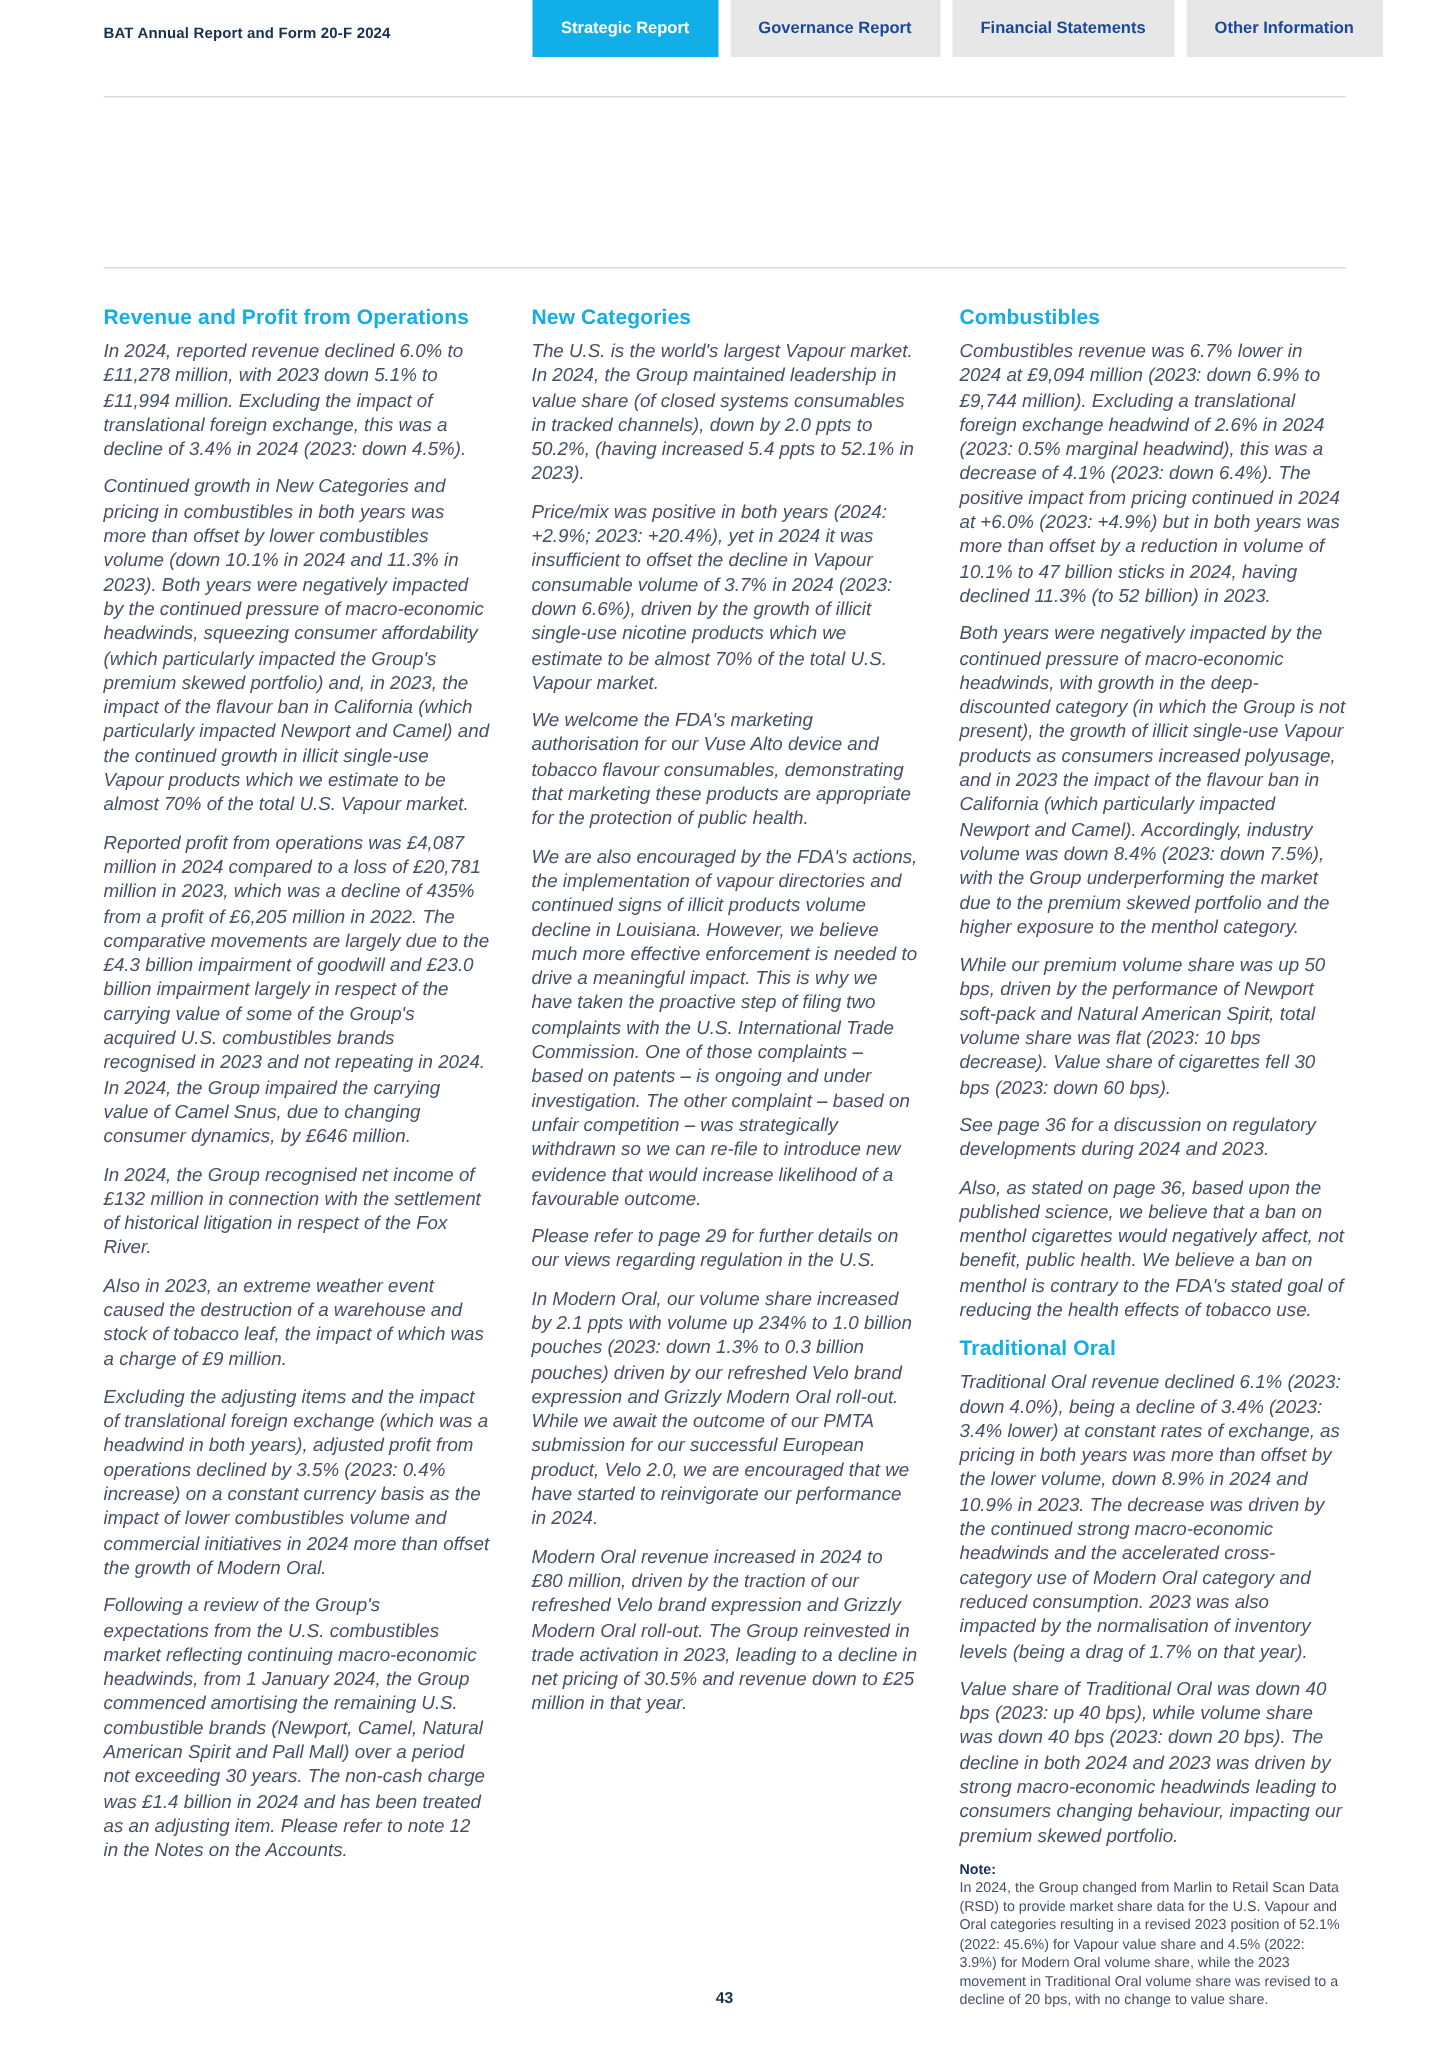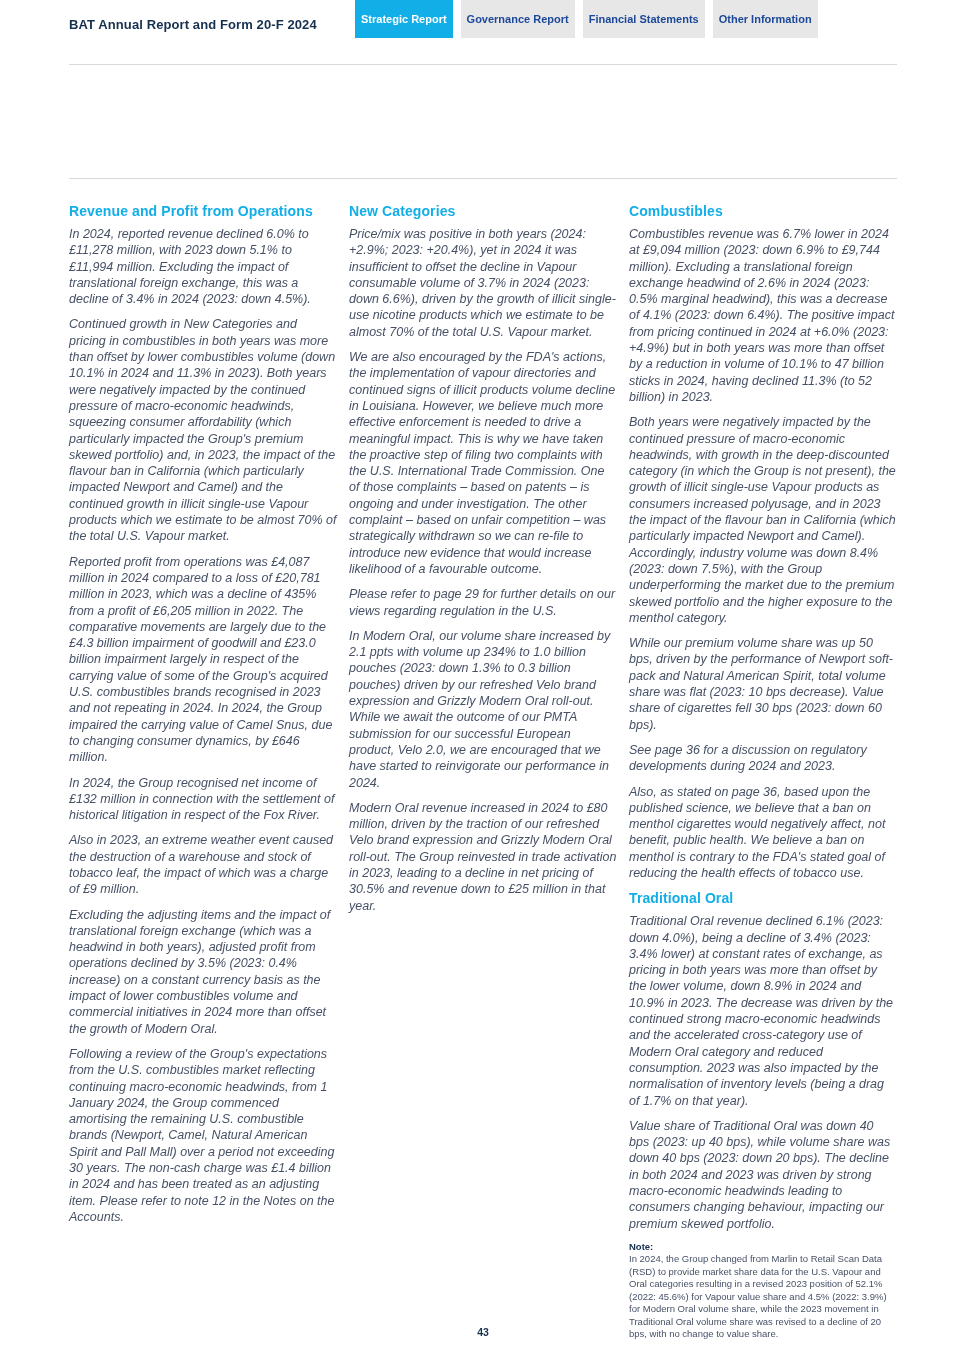--- a/index.html
+++ b/index.html
@@ -11,39 +11,39 @@
     height: 1365px;
     margin: 0 auto;
     background: #ffffff;
     overflow: hidden;
   }
   
   .header-title {
     position: absolute;
     left: 69px;
     top: 17px;
-    font-size: 13px;
+    font-size: 10px;
     font-weight: bold;
     color: #16304f;
     letter-spacing: 0.1px;
   }
   .tabs {
     position: absolute;
     left: 355px;
     top: 0;
     height: 38px;
     display: flex;
     gap: 8px;
   }
   .tab {
     height: 38px;
     display: flex;
     align-items: center;
     justify-content: center;
-    padding: 0 6px;
+    padding: 0 19px;
     background: #e7e7e7;
     color: #1c4899;
     font-size: 11px;
     font-weight: bold;
     cursor: pointer;
     white-space: nowrap;
   }
   .tab.active {
     background: #12aee8;
     color: #ffffff;
@@ -58,21 +58,21 @@
   .rule-top { top: 64px; }
   .rule-second { top: 178px; }
   
   .columns {
     position: absolute;
     left: 69px;
     top: 203px;
     width: 828px;
     display: grid;
     grid-template-columns: 1fr 1fr 1fr;
-    column-gap: 12px;
+    column-gap: 28px;
   }
   .col h2 {
     color: #12aee8;
     font-size: 14px;
     font-weight: bold;
     margin: 0 0 7px 0;
     letter-spacing: 0.1px;
   }
   .col h2.sub { margin-top: 2px; }
   .col p {
@@ -132,21 +132,23 @@
       <p>Continued growth in New Categories and pricing in combustibles in both years was more than offset by lower combustibles volume (down 10.1% in 2024 and 11.3% in 2023). Both years were negatively impacted by the continued pressure of macro-economic headwinds, squeezing consumer affordability (which particularly impacted the Group's premium skewed portfolio) and, in 2023, the impact of the flavour ban in California (which particularly impacted Newport and Camel) and the continued growth in illicit single-use Vapour products which we estimate to be almost 70% of the total U.S. Vapour market.</p>
       <p>Reported profit from operations was £4,087 million in 2024 compared to a loss of £20,781 million in 2023, which was a decline of 435% from a profit of £6,205 million in 2022. The comparative movements are largely due to the £4.3 billion impairment of goodwill and £23.0 billion impairment largely in respect of the carrying value of some of the Group's acquired U.S. combustibles brands recognised in 2023 and not repeating in 2024. In 2024, the Group impaired the carrying value of Camel Snus, due to changing consumer dynamics, by £646 million.</p>
       <p>In 2024, the Group recognised net income of £132 million in connection with the settlement of historical litigation in respect of the Fox River.</p>
       <p>Also in 2023, an extreme weather event caused the destruction of a warehouse and stock of tobacco leaf, the impact of which was a charge of £9 million.</p>
       <p>Excluding the adjusting items and the impact of translational foreign exchange (which was a headwind in both years), adjusted profit from operations declined by 3.5% (2023: 0.4% increase) on a constant currency basis as the impact of lower combustibles volume and commercial initiatives in 2024 more than offset the growth of Modern Oral.</p>
       <p>Following a review of the Group's expectations from the U.S. combustibles market reflecting continuing macro-economic headwinds, from 1 January 2024, the Group commenced amortising the remaining U.S. combustible brands (Newport, Camel, Natural American Spirit and Pall Mall) over a period not exceeding 30 years. The non-cash charge was £1.4 billion in 2024 and has been treated as an adjusting item. Please refer to note 12 in the Notes on the Accounts.</p>
     </section>
 
     <section class="col">
       <h2>New Categories</h2>
+      <p>The U.S. is the world's largest Vapour market. In 2024, the Group maintained leadership in value share (of closed systems consumables in tracked channels), down by 2.0 ppts to 50.2%, (having increased 5.4 ppts to 52.1% in 2023).</p>
       <p>Price/mix was positive in both years (2024: +2.9%; 2023: +20.4%), yet in 2024 it was insufficient to offset the decline in Vapour consumable volume of 3.7% in 2024 (2023: down 6.6%), driven by the growth of illicit single-use nicotine products which we estimate to be almost 70% of the total U.S. Vapour market.</p>
+      <p>We welcome the FDA's marketing authorisation for our Vuse Alto device and tobacco flavour consumables, demonstrating that marketing these products are appropriate for the protection of public health.</p>
       <p>We are also encouraged by the FDA's actions, the implementation of vapour directories and continued signs of illicit products volume decline in Louisiana. However, we believe much more effective enforcement is needed to drive a meaningful impact. This is why we have taken the proactive step of filing two complaints with the U.S. International Trade Commission. One of those complaints – based on patents – is ongoing and under investigation. The other complaint – based on unfair competition – was strategically withdrawn so we can re-file to introduce new evidence that would increase likelihood of a favourable outcome.</p>
       <p>Please refer to page 29 for further details on our views regarding regulation in the U.S.</p>
       <p>In Modern Oral, our volume share increased by 2.1 ppts with volume up 234% to 1.0 billion pouches (2023: down 1.3% to 0.3 billion pouches) driven by our refreshed Velo brand expression and Grizzly Modern Oral roll-out. While we await the outcome of our PMTA submission for our successful European product, Velo 2.0, we are encouraged that we have started to reinvigorate our performance in 2024.</p>
       <p>Modern Oral revenue increased in 2024 to £80 million, driven by the traction of our refreshed Velo brand expression and Grizzly Modern Oral roll-out. The Group reinvested in trade activation in 2023, leading to a decline in net pricing of 30.5% and revenue down to £25 million in that year.</p>
     </section>
 
     <section class="col">
       <h2>Combustibles</h2>
       <p>Combustibles revenue was 6.7% lower in 2024 at £9,094 million (2023: down 6.9% to £9,744 million). Excluding a translational foreign exchange headwind of 2.6% in 2024 (2023: 0.5% marginal headwind), this was a decrease of 4.1% (2023: down 6.4%). The positive impact from pricing continued in 2024 at +6.0% (2023: +4.9%) but in both years was more than offset by a reduction in volume of 10.1% to 47 billion sticks in 2024, having declined 11.3% (to 52 billion) in 2023.</p>
       <p>Both years were negatively impacted by the continued pressure of macro-economic headwinds, with growth in the deep-discounted category (in which the Group is not present), the growth of illicit single-use Vapour products as consumers increased polyusage, and in 2023 the impact of the flavour ban in California (which particularly impacted Newport and Camel). Accordingly, industry volume was down 8.4% (2023: down 7.5%), with the Group underperforming the market due to the premium skewed portfolio and the higher exposure to the menthol category.</p>

